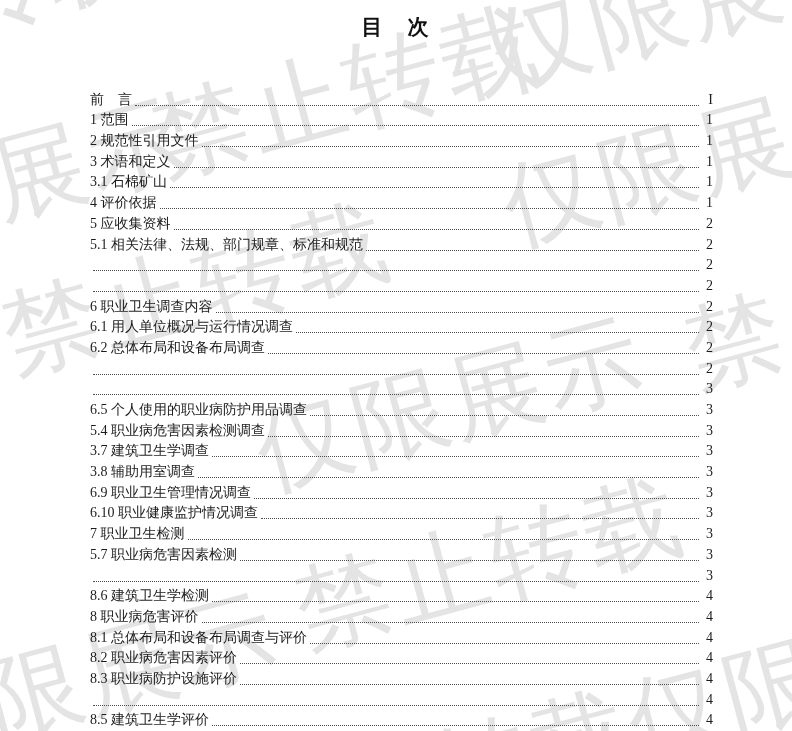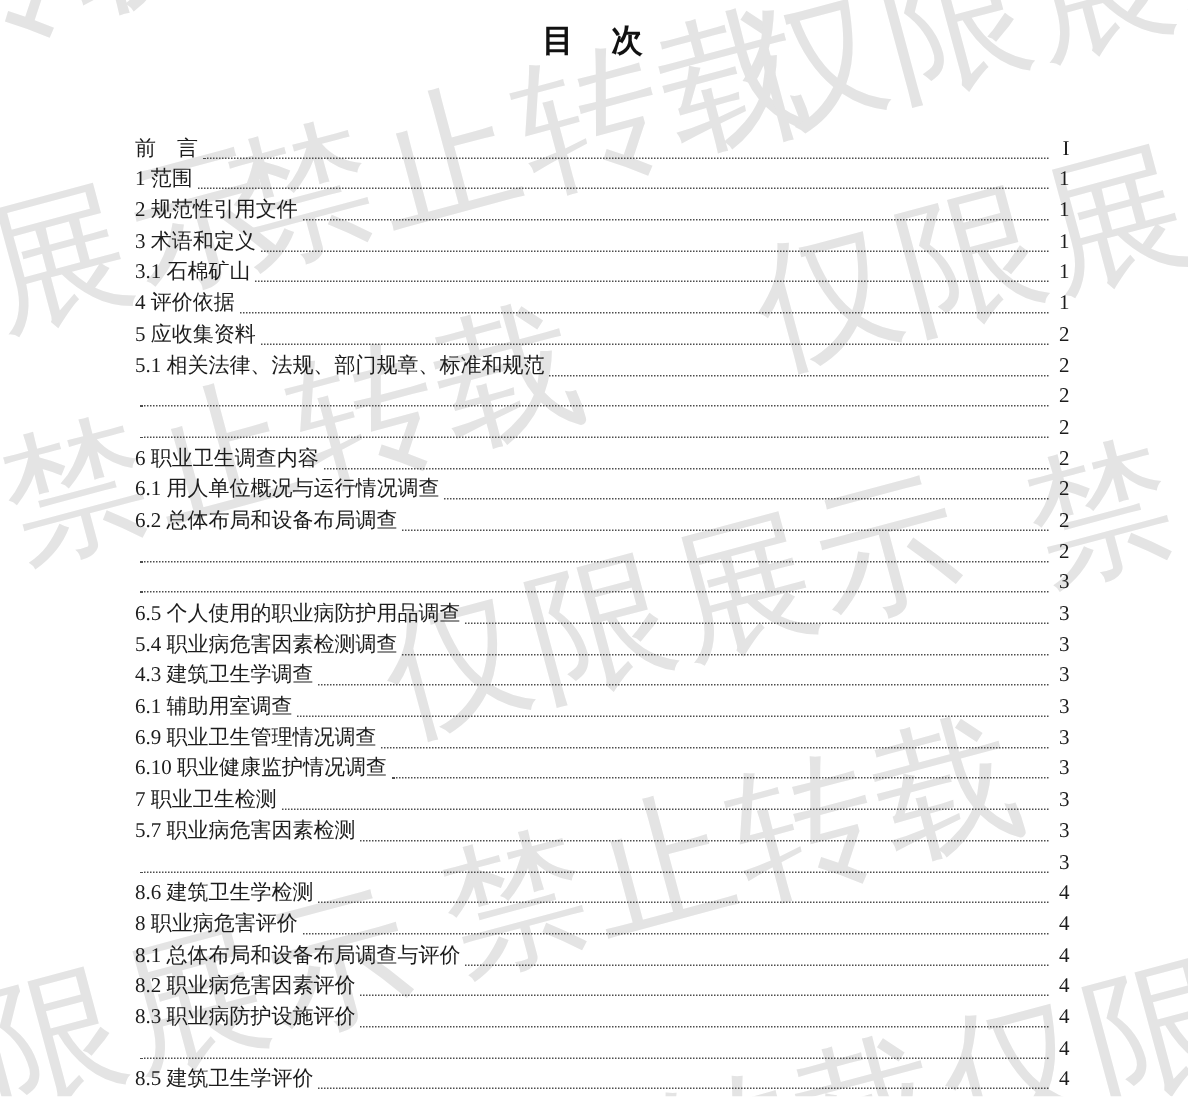--- a/index.html
+++ b/index.html
@@ -176,27 +176,27 @@
       <span class="toc-page">3</span>
     </div>
 
     <div class="toc-row">
       <span class="toc-label">5.4 职业病危害因素检测调查</span>
       <span class="toc-dots"></span>
       <span class="toc-page">3</span>
     </div>
 
     <div class="toc-row">
-      <span class="toc-label">4.3 建筑卫生学调查</span>
-      <span class="toc-dots"></span>
-      <span class="toc-page">3</span>
-    </div>
-
-    <div class="toc-row">
-      <span class="toc-label">6.1 辅助用室调查</span>
+      <span class="toc-label">3.7 建筑卫生学调查</span>
+      <span class="toc-dots"></span>
+      <span class="toc-page">3</span>
+    </div>
+
+    <div class="toc-row">
+      <span class="toc-label">3.8 辅助用室调查</span>
       <span class="toc-dots"></span>
       <span class="toc-page">3</span>
     </div>
 
     <div class="toc-row">
       <span class="toc-label">6.9 职业卫生管理情况调查</span>
       <span class="toc-dots"></span>
       <span class="toc-page">3</span>
     </div>
 

